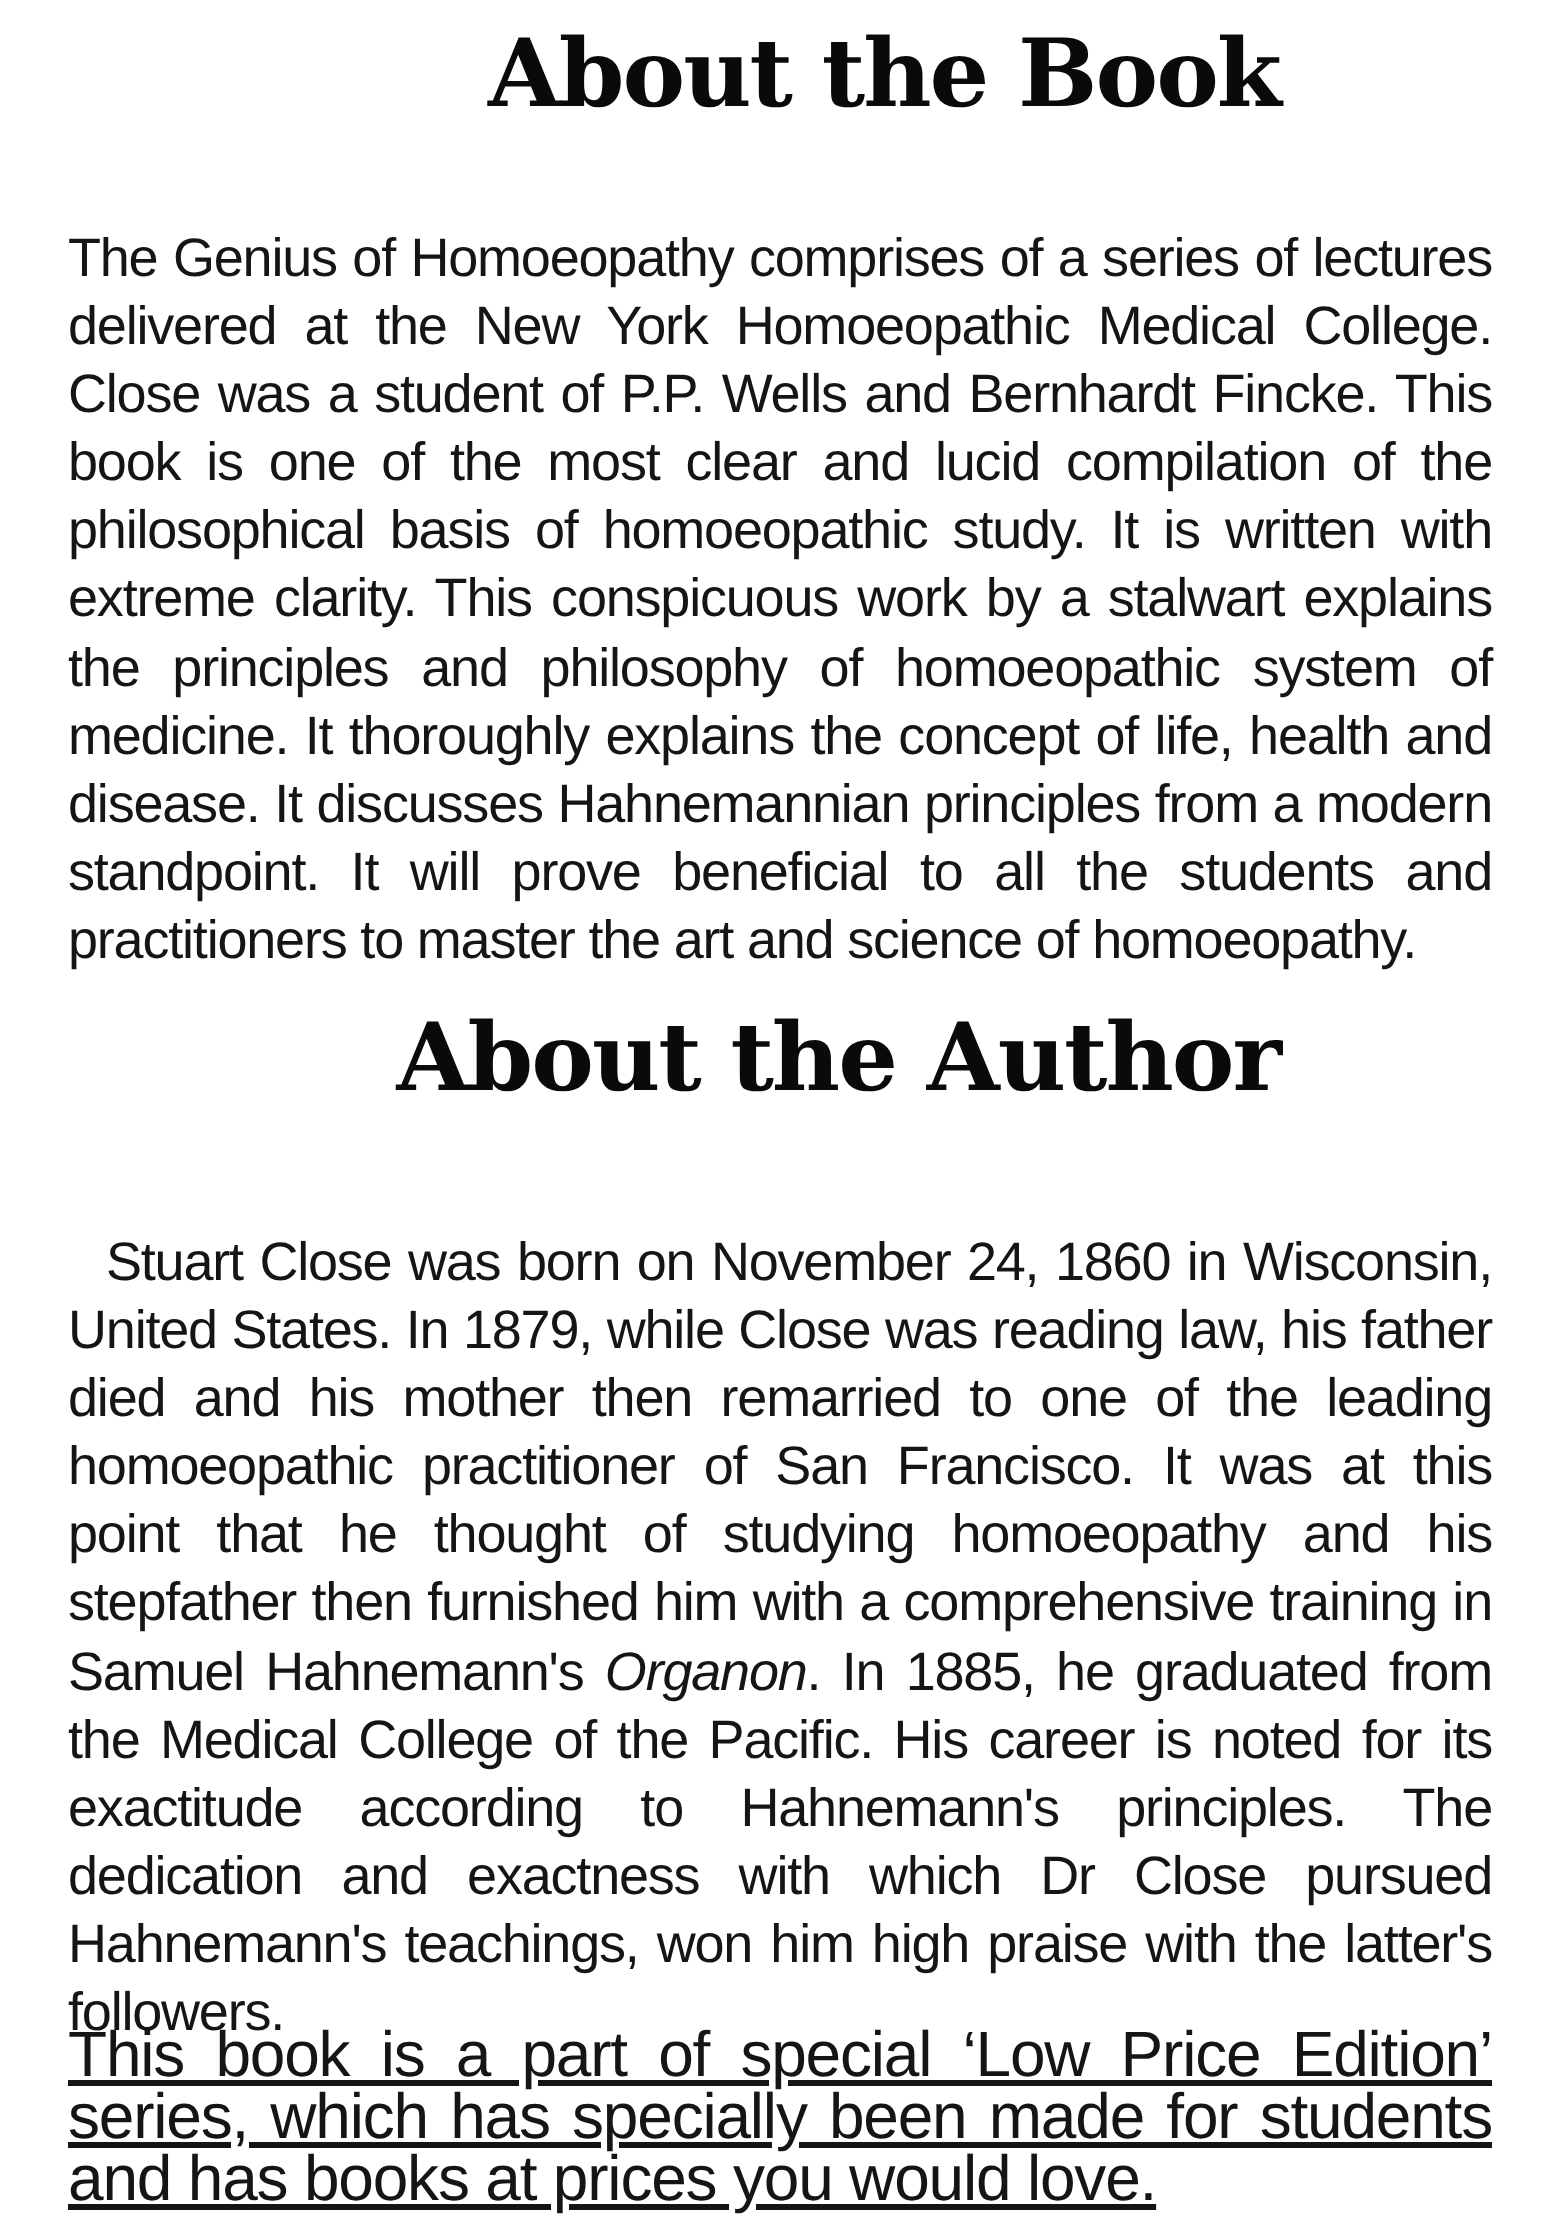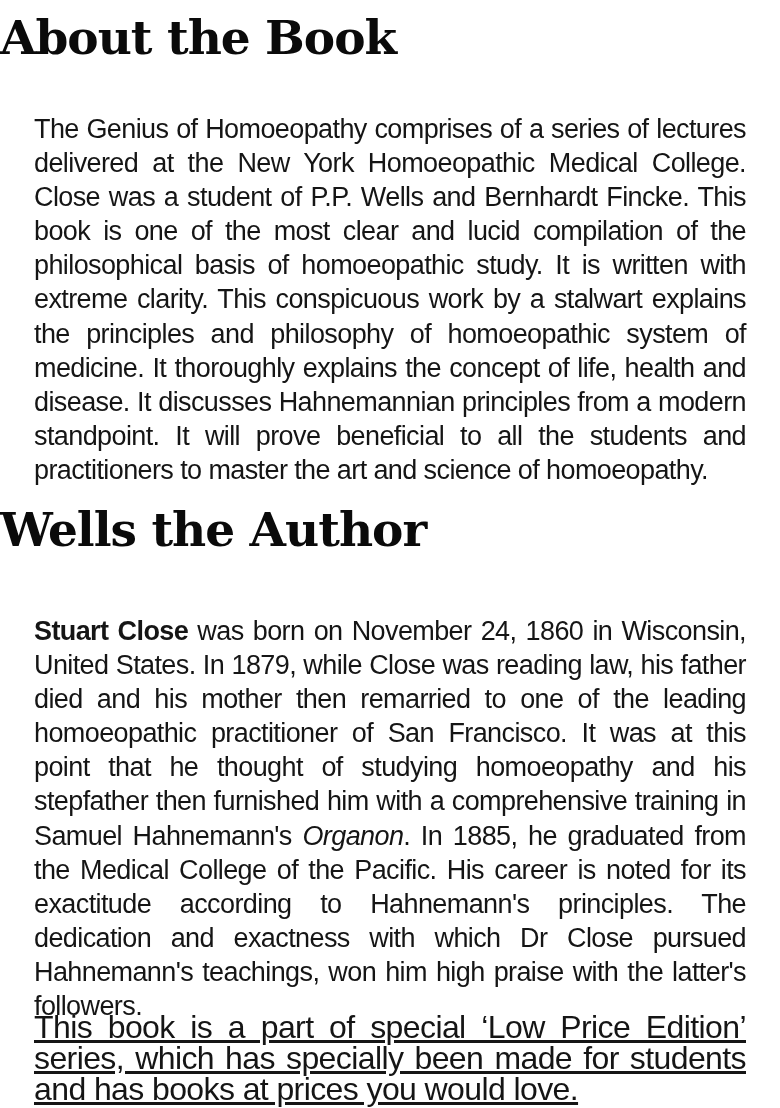--- a/index.html
+++ b/index.html
@@ -1,39 +1,39 @@
 <!DOCTYPE html>
 <html><head>
 <meta charset="utf-8">
 <style>
   html, body { margin: 0; padding: 0; background: #ffffff; }
   body { width: 780px; height: 1108px; overflow: hidden; position: relative; color: #111; }
   .heading {
     font-family: "DejaVu Serif", "Liberation Serif", serif;
     font-weight: bold;
     font-size: 47px;
-    text-align: left;
+    text-align: right;
     position: absolute; left: 0; width: 640px;
     margin: 0; letter-spacing: -1px; color: #0a0a0a;
   }
   .para {
     font-family: "Liberation Sans", sans-serif;
     font-size: 27px;
     line-height: 34.1px;
     text-align: justify;
     position: absolute; left: 34px; width: 712px;
     margin: 0; letter-spacing: -0.6px; color: #151515;
   }
-  .para b { font-weight: bold; }
+  .para b { font-weight: normal; margin-left: 19px; }
   .para i { }
 </style>
 </head>
 <body>
 
 <h1 class="heading" style="top:10px;">About the Book</h1>
 
 <p class="para" style="top:112px;">The Genius of Homoeopathy comprises of a series of lectures delivered at the New York Homoeopathic Medical College. Close was a student of P.P. Wells and Bernhardt Fincke. This book is one of the most clear and lucid compilation of the philosophical basis of homoeopathic study. It is written with extreme clarity. This conspicuous work by a stalwart explains the principles and philosophy of homoeopathic system of medicine. It thoroughly explains the concept of life, health and disease. It discusses Hahnemannian principles from a modern standpoint. It will prove beneficial to all the students and practitioners to master the art and science of homoeopathy.</p>
 
-<h1 class="heading" style="top:502px;">Wells the Author</h1>
+<h1 class="heading" style="top:502px;">About the Author</h1>
 
 <p class="para" style="top:614px;"><b>Stuart Close</b><span> was born on November 24, 1860 in Wisconsin, United States. In 1879, while Close was reading law, his father died and his mother then remarried to one of the leading homoeopathic practitioner of San Francisco. It was at this point that he thought of studying homoeopathy and his stepfather then furnished him with a comprehensive training in Samuel Hahnemann's </span><i>Organon</i><span>. In 1885, he graduated from the Medical College of the Pacific. His career is noted for its exactitude according to Hahnemann's principles. The dedication and exactness with which Dr Close pursued Hahnemann's teachings, won him high praise with the latter's followers.</span></p>
 
 <p class="para" style="top:1012px; font-size:32px; line-height:31px;text-decoration:underline;">This book is a part of special ‘Low Price Edition’ series, which has specially been made for students and has books at prices you would love.</p>
 
 </body></html>

